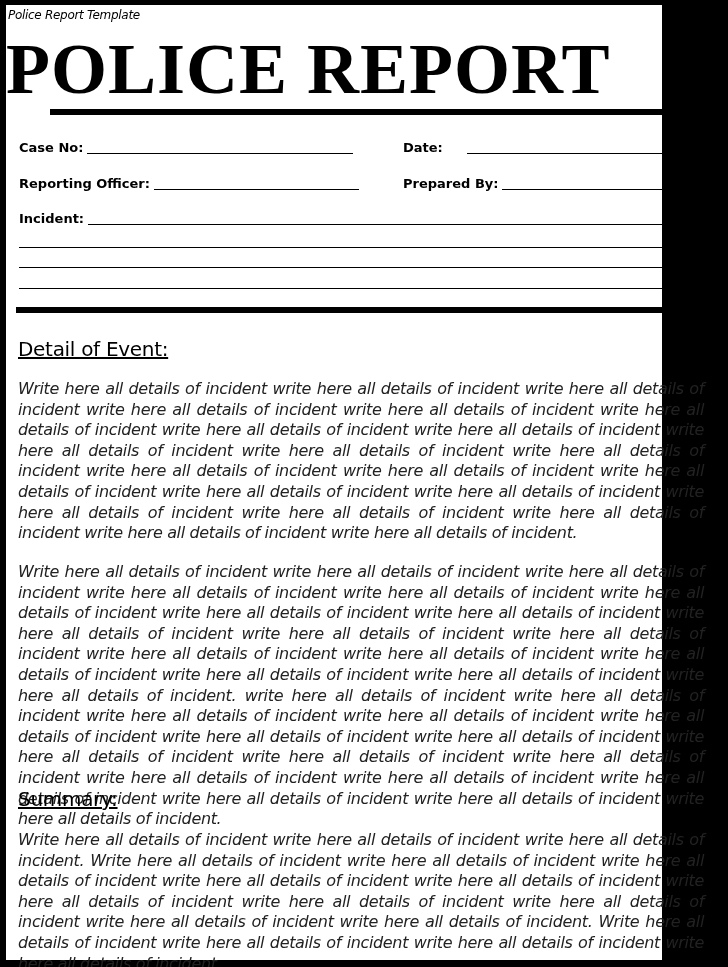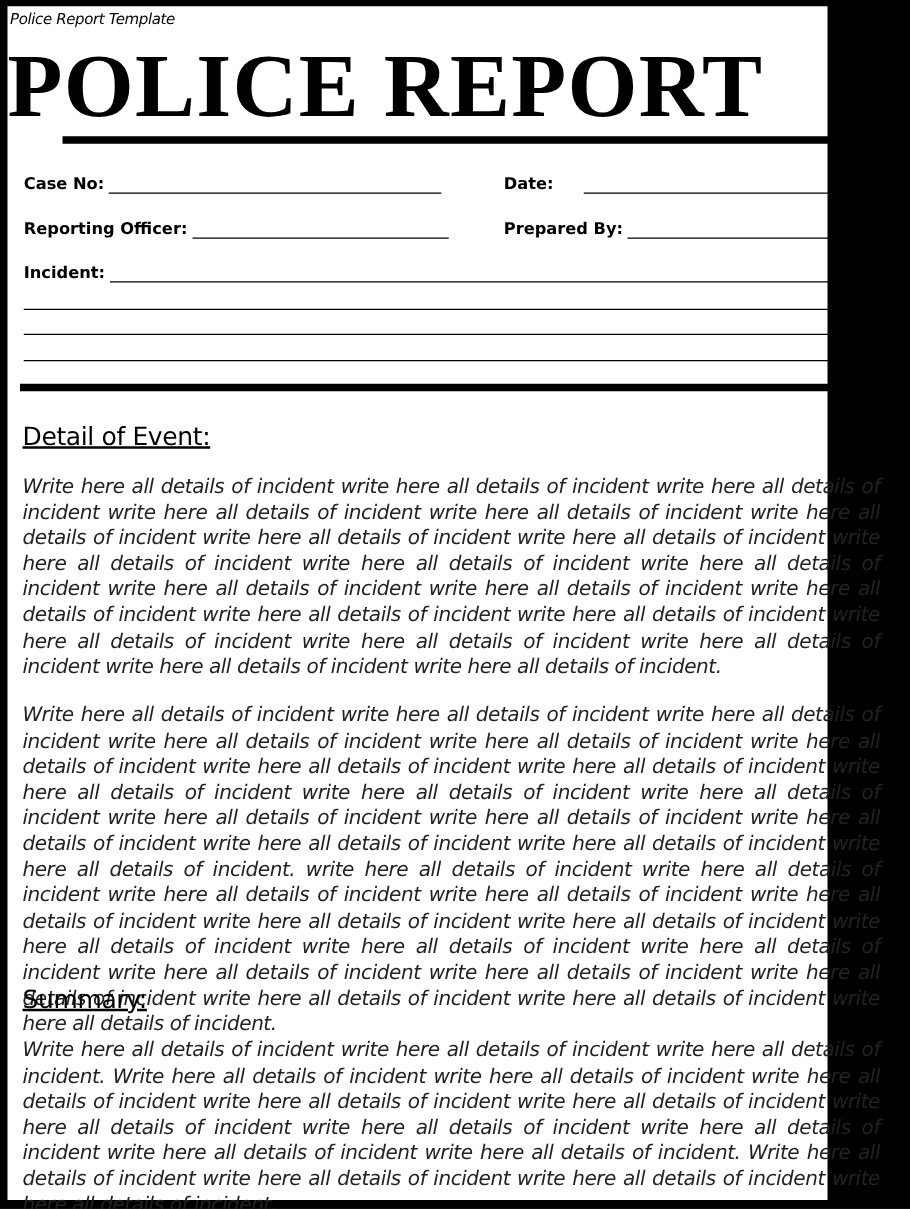--- a/index.html
+++ b/index.html
@@ -13,21 +13,21 @@
     font-family: "DejaVu Sans", sans-serif; letter-spacing: -0.3px;
   }
   .title {
     position: absolute; left: 0; right: 0; top: 24px; 
     font-family: "Liberation Serif", serif; font-weight: bold; font-size: 72px; line-height: 80px;
     color: #000; letter-spacing: 1px;
   }
   .title-rule { position: absolute; left: 44px; width: 626px; top: 104px; height: 6px; background: #000; }
   .field {
     position: absolute; font-family: "DejaVu Sans", sans-serif; font-weight: bold; font-size: 13px; color: #000;
-    white-space: nowrap; display: flex; align-items: flex-end;
+    white-space: nowrap; display: flex; align-items: center;
   }
   .field .line { display: inline-block; border-bottom: 1px solid #000; height: 12px; margin-left: 4px; }
   .blank-line { position: absolute; left: 13px; width: 682px; height: 0; border-bottom: 1px solid #000; }
   .section-rule { position: absolute; left: 10px; width: 684px; top: 302px; height: 6px; background: #000; }
   .section-head {
     position: absolute; left: 12px; font-family: "DejaVu Sans", sans-serif; font-weight: normal;
     font-size: 20px; text-decoration: underline; color: #000; letter-spacing: -0.3px;
   }
   .para {
     position: absolute; left: 12px; width: 686px; font-family: "DejaVu Sans", sans-serif; font-style: italic;

